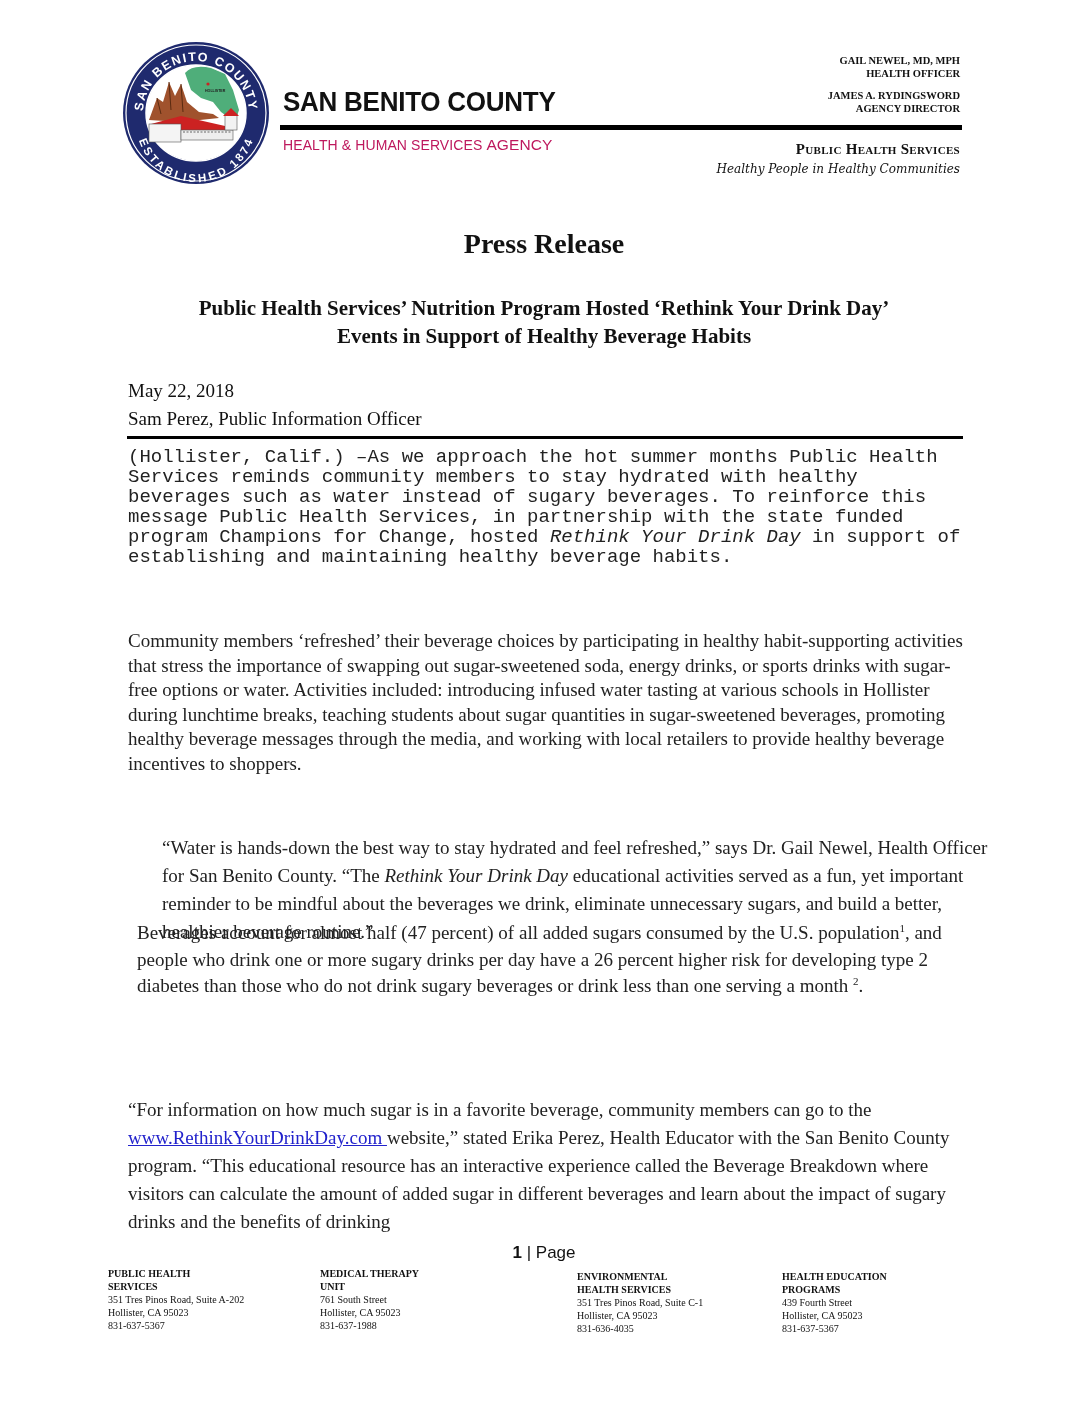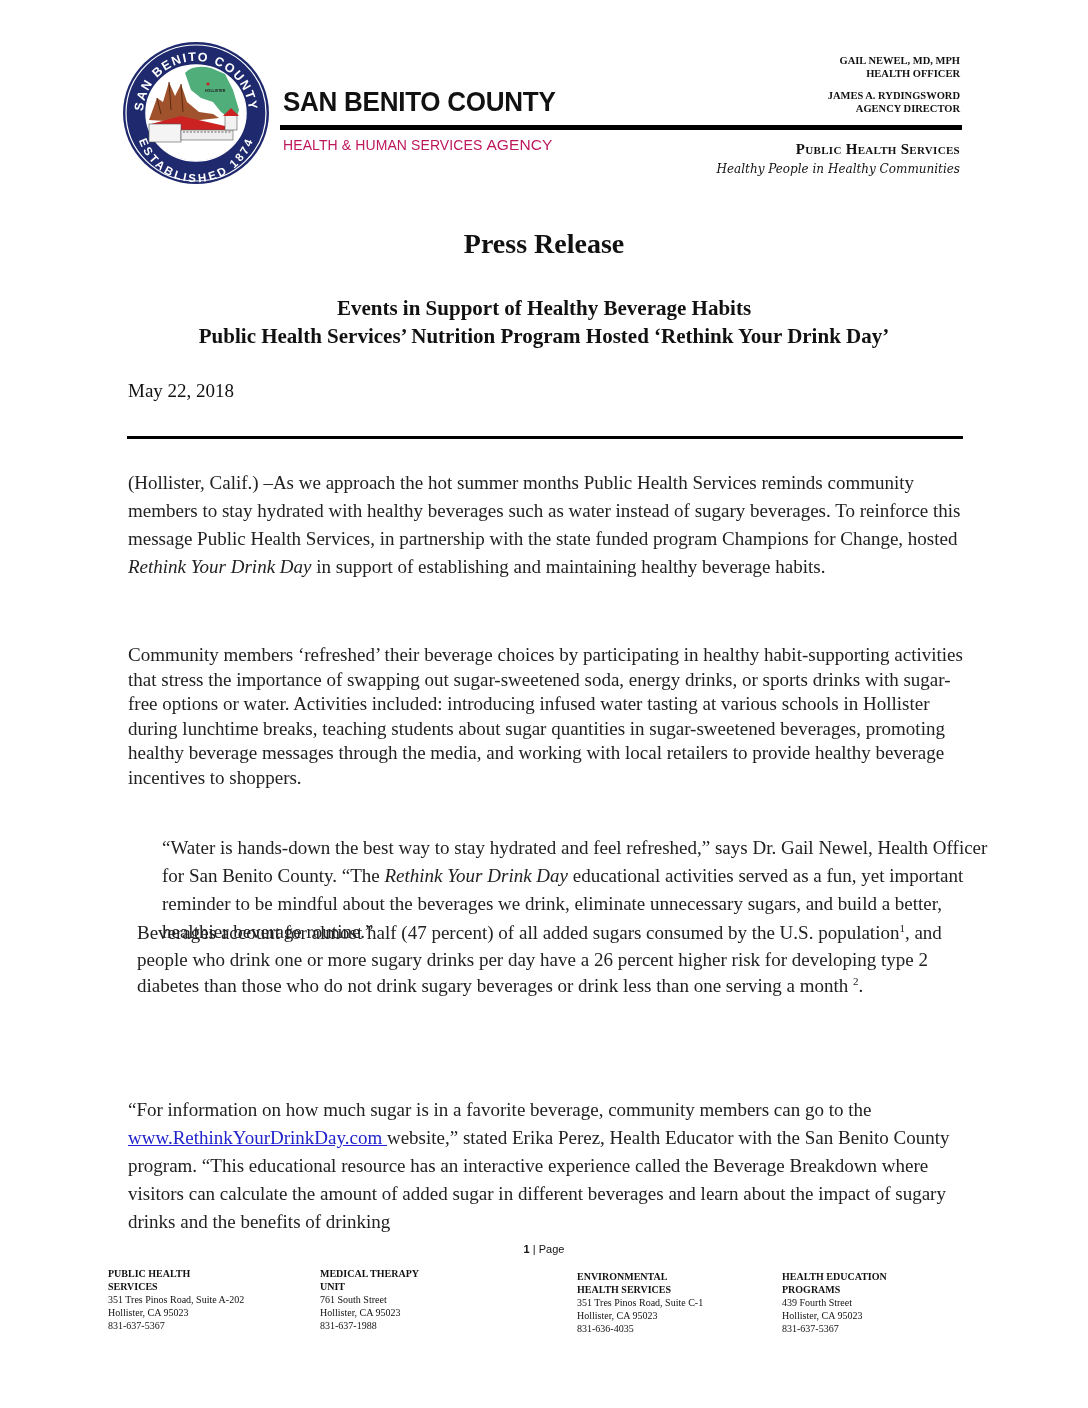--- a/index.html
+++ b/index.html
@@ -20,30 +20,30 @@
   
   .press-title { left: 0; width: 1088px; top: 228px; text-align: center; font-weight: bold; font-size: 28px; }
   .headline { left: 110px; width: 868px; top: 294px; text-align: center; font-weight: bold; font-size: 21px; line-height: 28px; }
 
   .meta { left: 128px; width: 834px; top: 377px; font-size: 19px; line-height: 28px; }
   .meta .row { display: flex; }
   .meta .lbl { width: 448px; }
   .meta-rule { left: 127px; top: 436px; width: 836px; height: 3px; background: #000; }
 
   .para { left: 128px; width: 840px; font-size: 19px; color: #222; }
-  #p1 { top: 469px; line-height: 28px; }
-  #p2 { top: 629px; line-height: 24.5px; margin-top: 14px; }
+  #p1 { top: 447px; line-height: 20px; font-family: Liberation Mono, monospace; }
+  #p2 { top: 629px; line-height: 24.5px; }
   #p3 { top: 834px; line-height: 28px; margin-left: 34px; }
   #p4 { left: 137px; width: 830px; top: 920px; line-height: 26.5px; }
   #p5 { top: 1096px; line-height: 28px; }
   .para i { font-style: italic; }
   .para sup { font-size: 11px; line-height: 0; }
   .para a { color: #1a0dab; color: #2222cc; text-decoration: underline; }
 
-  .page-no { left: 0; width: 1088px; top: 1243px; text-align: center; font-family: "Liberation Sans", sans-serif; font-size: 11px; }
+  .page-no { left: 0; width: 1088px; top: 1243px; text-align: center; font-family: "Liberation Sans", sans-serif; font-size: 17px; }
   .page-no b { font-weight: bold; }
 
   .footer-col { font-family: "Liberation Serif", serif; font-size: 10px; line-height: 13px; text-align: left; }
   .footer-col .ft-title { font-weight: bold; }
   #fc1 { left: 108px; width: 190px; top: 1267px; }
   #fc2 { left: 320px; width: 178px; top: 1267px; }
   #fc3 { left: 577px; width: 190px; top: 1270px; }
   #fc4 { left: 782px; width: 180px; top: 1270px; }
 </style>
 </head>
@@ -90,29 +90,30 @@
   <div class="grp">
     <div>JAMES A. RYDINGSWORD</div>
     <div>AGENCY DIRECTOR</div>
   </div>
 </div>
 <div class="abs phs-title">Public Health Services</div>
 <div class="abs phs-tag">Healthy People in Healthy Communities</div>
 
 <div class="abs press-title">Press Release</div>
 <div class="abs headline">
+  <div>Public Health Services’ Nutrition Program Hosted ‘Rethink Your Drink Day’</div>
   <div>Events in Support of Healthy Beverage Habits</div>
-  <div>Public Health Services’ Nutrition Program Hosted ‘Rethink Your Drink Day’</div>
 </div>
 
 <div class="abs meta">
   <div class="row">
     <span>May 22, 2018</span>
   </div>
   <div class="row">
+    <span>Sam Perez, Public Information Officer</span>
   </div>
 </div>
 <div class="abs meta-rule"></div>
 
 <div class="abs para" id="p1"><span>(Hollister, Calif.) –As we approach the hot summer months Public Health Services reminds community members to stay hydrated with healthy beverages such as water instead of sugary beverages. To reinforce this message Public Health Services, in partnership with the state funded program Champions for Change, hosted </span><i>Rethink Your Drink Day</i><span> in support of establishing and maintaining healthy beverage habits.</span></div>
 
 <div class="abs para" id="p2">Community members ‘refreshed’ their beverage choices by participating in healthy habit-supporting activities that stress the importance of swapping out sugar-sweetened soda, energy drinks, or sports drinks with sugar-free options or water.  Activities included:  introducing infused water tasting at various schools in Hollister during lunchtime breaks, teaching students about sugar quantities in sugar-sweetened beverages, promoting healthy beverage messages through the media, and working with local retailers to provide healthy beverage incentives to shoppers.</div>
 
 <div class="abs para" id="p3"><span>“Water is hands-down the best way to stay hydrated and feel refreshed,” says Dr. Gail Newel, Health Officer for San Benito County. “The </span><i>Rethink Your Drink Day</i><span> educational activities served as a fun, yet important reminder to be mindful about the beverages we drink, eliminate unnecessary sugars, and build a better, healthier beverage routine.”</span></div>
 

